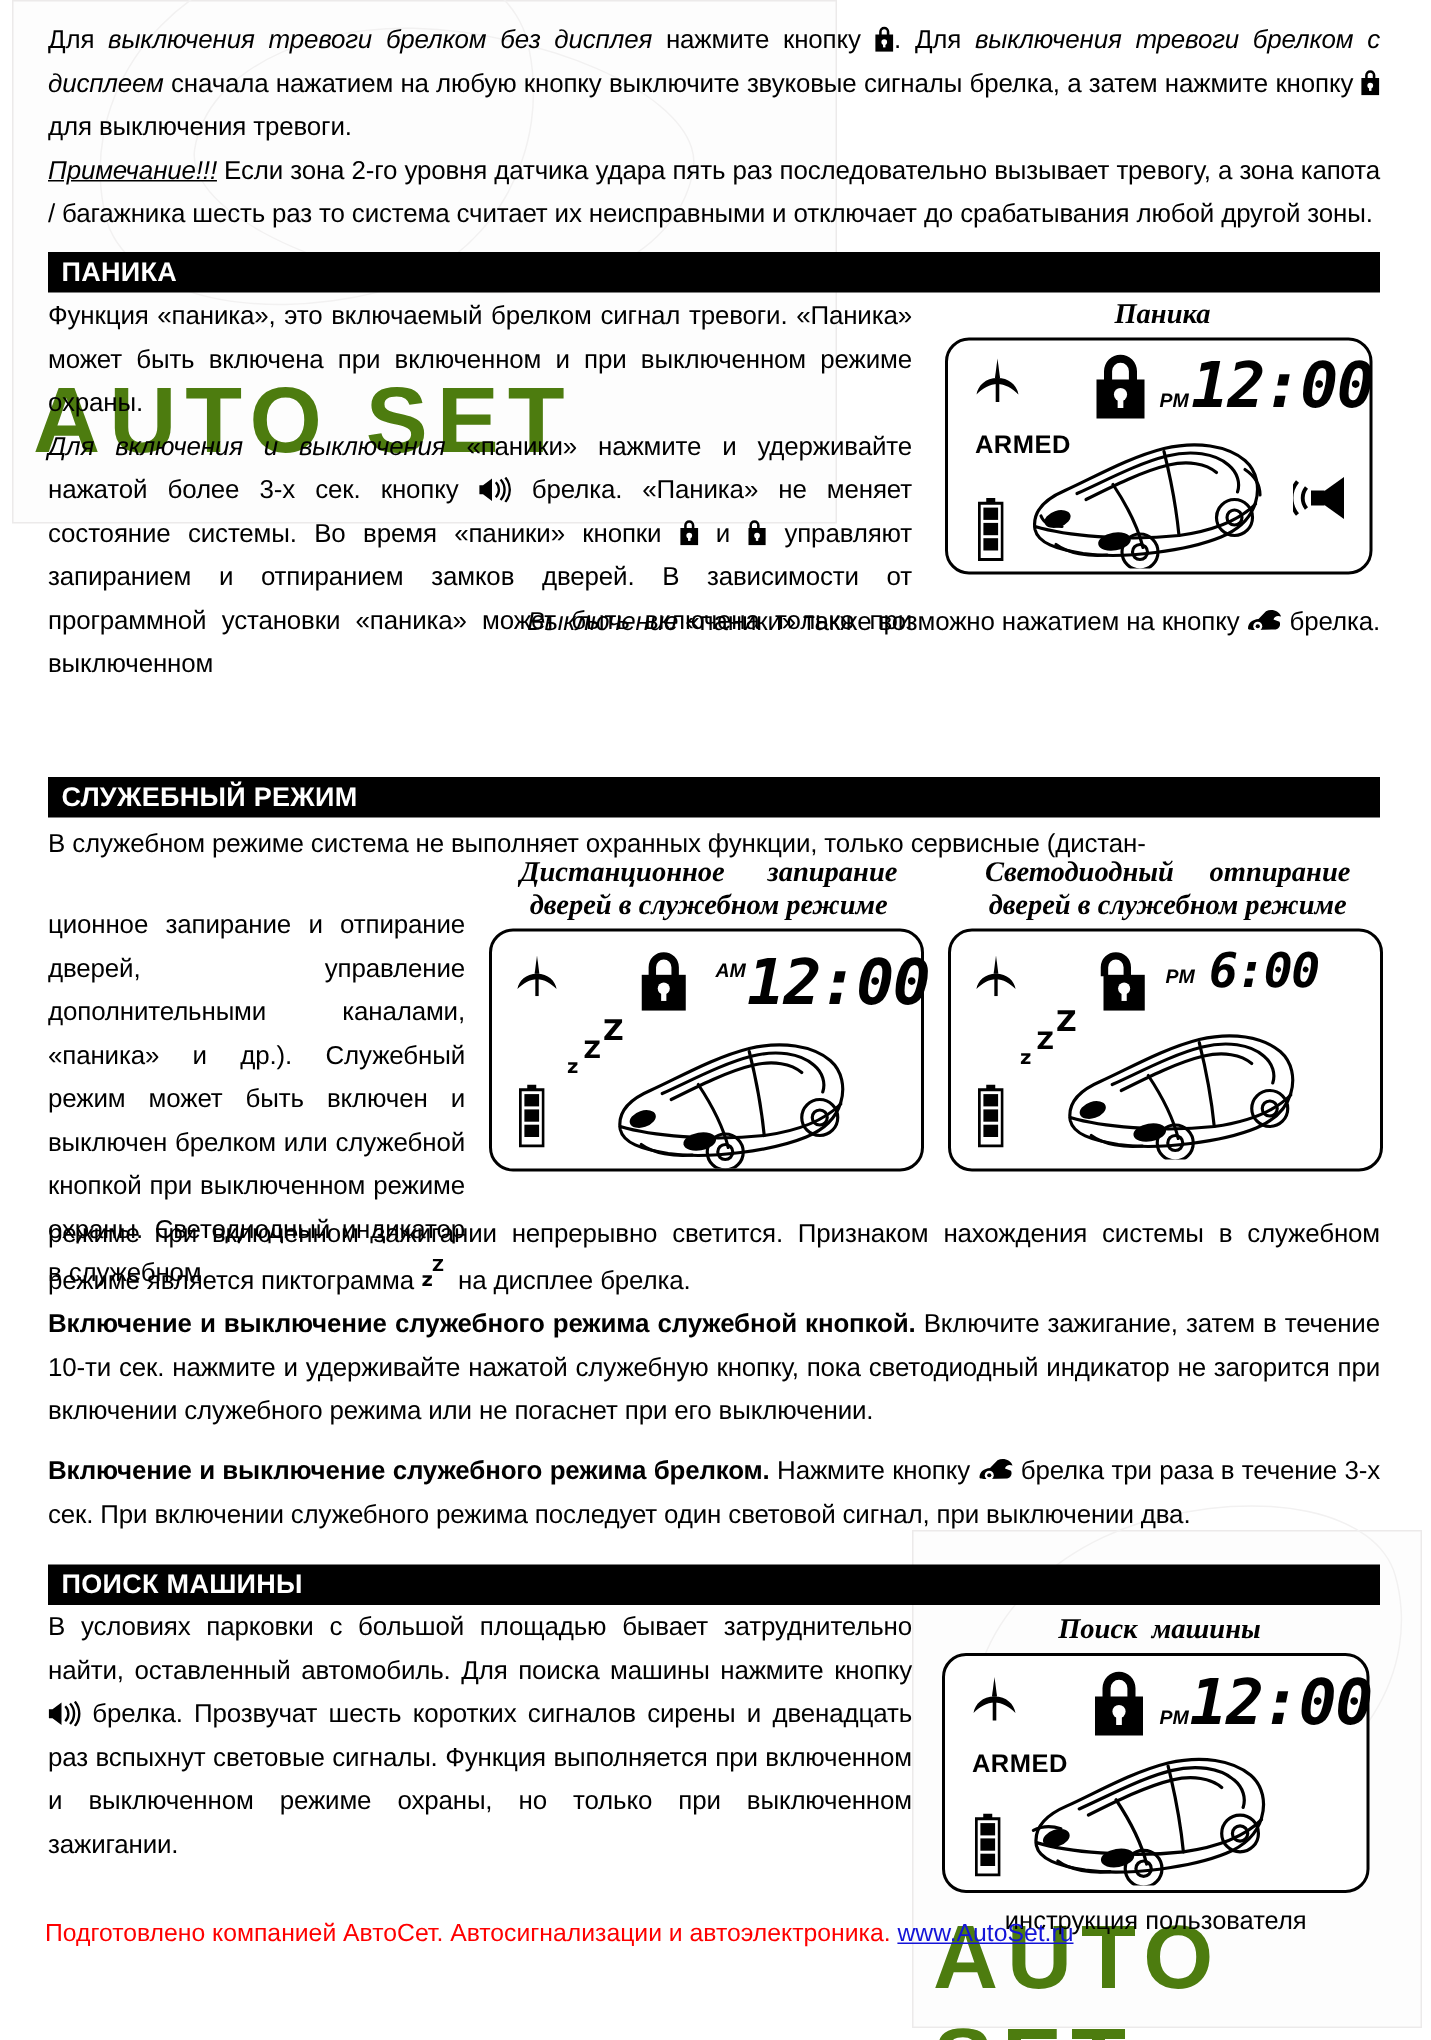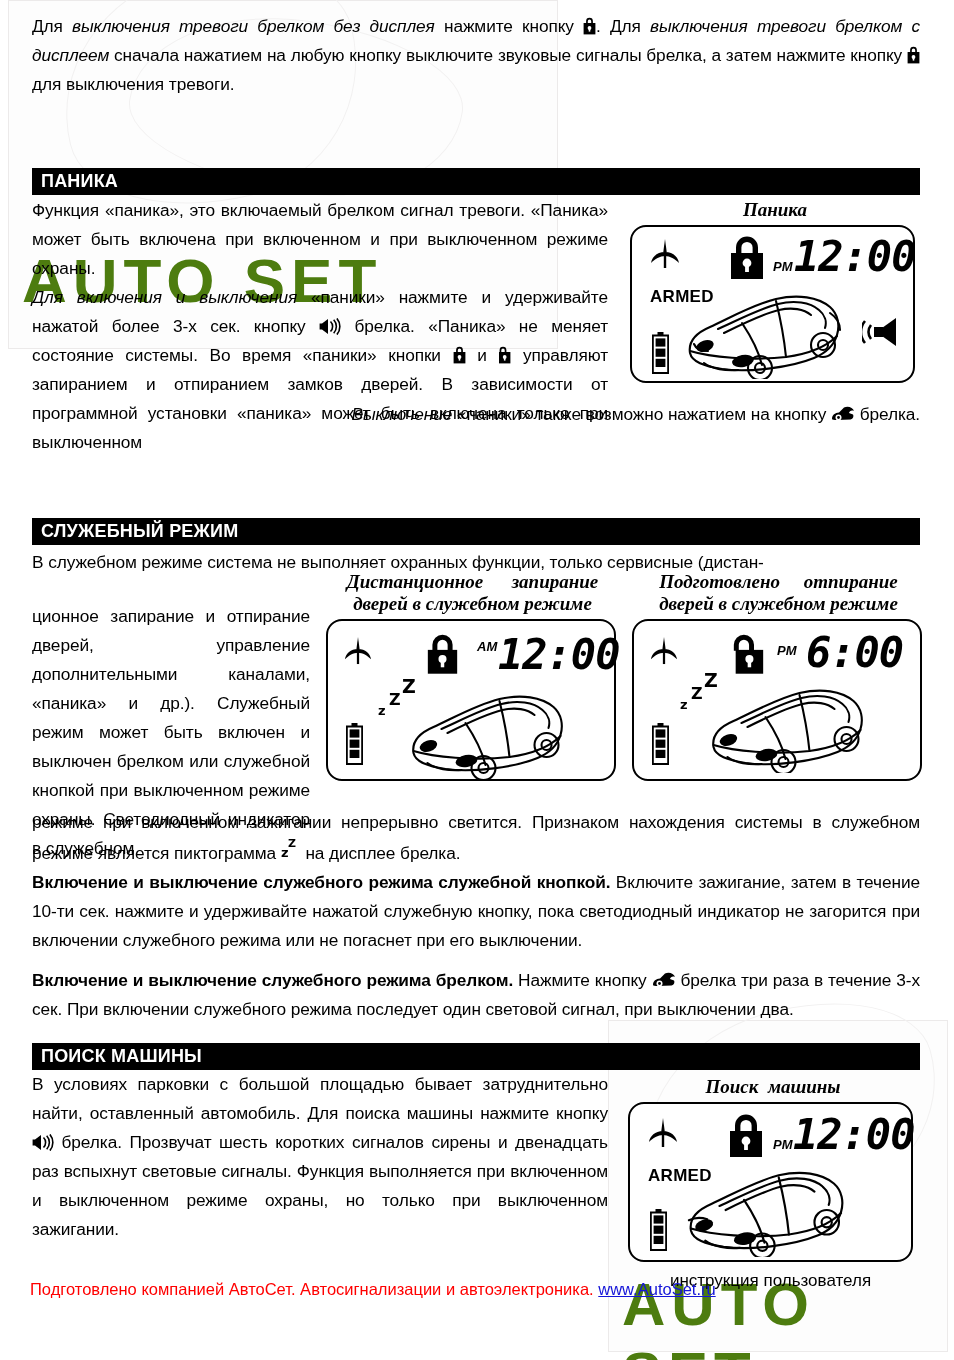--- a/index.html
+++ b/index.html
@@ -99,20 +99,23 @@
             <path d="M3.1 7.4V5.2a3.4 3.4 0 0 1 6.8 0v2.2h-1.7V5.2a1.7 1.7 0 0 0-3.4 0v2.2z" fill="#000"></path>
             <rect x="0.6" y="7" width="11.8" height="11.4" fill="#000"></rect>
             <circle cx="6.5" cy="12" r="1.9" fill="#fff"></circle>
             <rect x="5.7" y="12" width="1.6" height="3.6" fill="#fff"></rect>
           </svg></span><span>. Для </span><span class="it">выключения тревоги брелком с дисплеем</span><span> сначала нажатием на любую кнопку выключите звуковые сигналы брелка, а затем нажмите кнопку </span><span class="ico"><svg width="13" height="19" viewBox="0 0 13 19">
             <path d="M3.1 7.4V5.2a3.4 3.4 0 0 1 6.8 0v2.2h-1.7V5.2a1.7 1.7 0 0 0-3.4 0v2.2z" fill="#000"></path>
             <rect x="0.6" y="7" width="11.8" height="11.4" fill="#000"></rect>
             <circle cx="6.5" cy="12" r="1.9" fill="#fff"></circle>
             <rect x="5.7" y="12" width="1.6" height="3.6" fill="#fff"></rect>
           </svg></span><span> для выключения тревоги.</span>
+    </p>
+    <p class="body" style="text-align:justify;">
+      <span class="it ul">Примечание!!!</span><span> Если зона 2-го уровня датчика удара пять раз последовательно вызывает тревогу, а зона капота / багажника шесть раз то система считает их неисправными и отключает до срабатывания любой другой зоны.</span>
     </p>
   </div>
 
   <div class="bar" style="top:168px;">
     <span>ПАНИКА</span>
   </div>
 
   <div class="lcd-wrap" style="left:630px;top:198px;width:290px;">
     <div class="lcd-cap">Паника</div>
     <div class="lcd" style="width:285px;height:158px;">
@@ -280,40 +283,40 @@
             <circle cx="80" cy="85" r="5"></circle>
             <circle cx="143" cy="62" r="12"></circle>
             <circle cx="143" cy="62" r="5"></circle>
           </g>
         </svg>
       </div>
     </div>
   </div>
 
   <div class="lcd-wrap" style="left:632px;top:570px;width:293px;">
-    <div class="lcd-cap">Подготовлено     отпирание</div>
+    <div class="lcd-cap">Светодиодный     отпирание</div>
     <div class="lcd-cap" style="margin-top:-5px;">дверей в служебном режиме</div>
     <div class="lcd" style="width:290px;height:162px;">
       <div class="lcd-el" style="left:16px;top:14px;">
         <svg width="28" height="31" viewBox="0 0 30 33">
             <path d="M15 2 L13.3 15 L16.7 15 Z" fill="#000"></path>
             <path d="M15 15 C7 15 2 20 1 26 C5 22 10 19 15 19 C20 19 25 22 29 26 C28 20 23 15 15 15 Z" fill="#000"></path>
             <rect x="13.8" y="15" width="2.4" height="16" fill="#000"></rect>
           </svg>
       </div>
       <div class="lcd-el" style="left:98px;top:12px;">
         <svg width="33" height="42" viewBox="0 0 36 45">
             <path d="M2 19V12.5A11 11 0 0 1 24 12.5V19H18.6V12.5A5.6 5.6 0 0 0 7.4 12.5V19z" fill="#000"></path>
             <rect x="4" y="18" width="30" height="26" fill="#000"></rect>
             <circle cx="19" cy="28" r="4.4" fill="#fff"></circle>
             <rect x="17.1" y="28" width="3.8" height="9" fill="#fff"></rect>
           </svg>
       </div>
       <div class="lcd-el ampm" style="left:143px;top:22px;font-size:13px;">PM</div>
-      <div class="lcd-el digit" style="left:172px;top:7px;font-size:42px;">6:00</div>
+      <div class="lcd-el digit" style="left:172px;top:7px;font-size:32px;">6:00</div>
       <div class="lcd-el" style="left:18px;top:102px;">
         <svg width="17" height="42" viewBox="0 0 17 42">
             <rect x="5.5" y="0" width="6" height="3.5" fill="#000"></rect>
             <rect x="0.8" y="3.5" width="15.4" height="37.5" fill="none" stroke="#000" stroke-width="2"></rect>
             <rect x="3.6" y="6.4" width="9.8" height="8.2" fill="#000"></rect>
             <rect x="3.6" y="16.6" width="9.8" height="8.2" fill="#000"></rect>
             <rect x="3.6" y="26.8" width="9.8" height="8.2" fill="#000"></rect>
           </svg>
       </div>
       <div class="lcd-el" style="left:44px;top:50px;">

